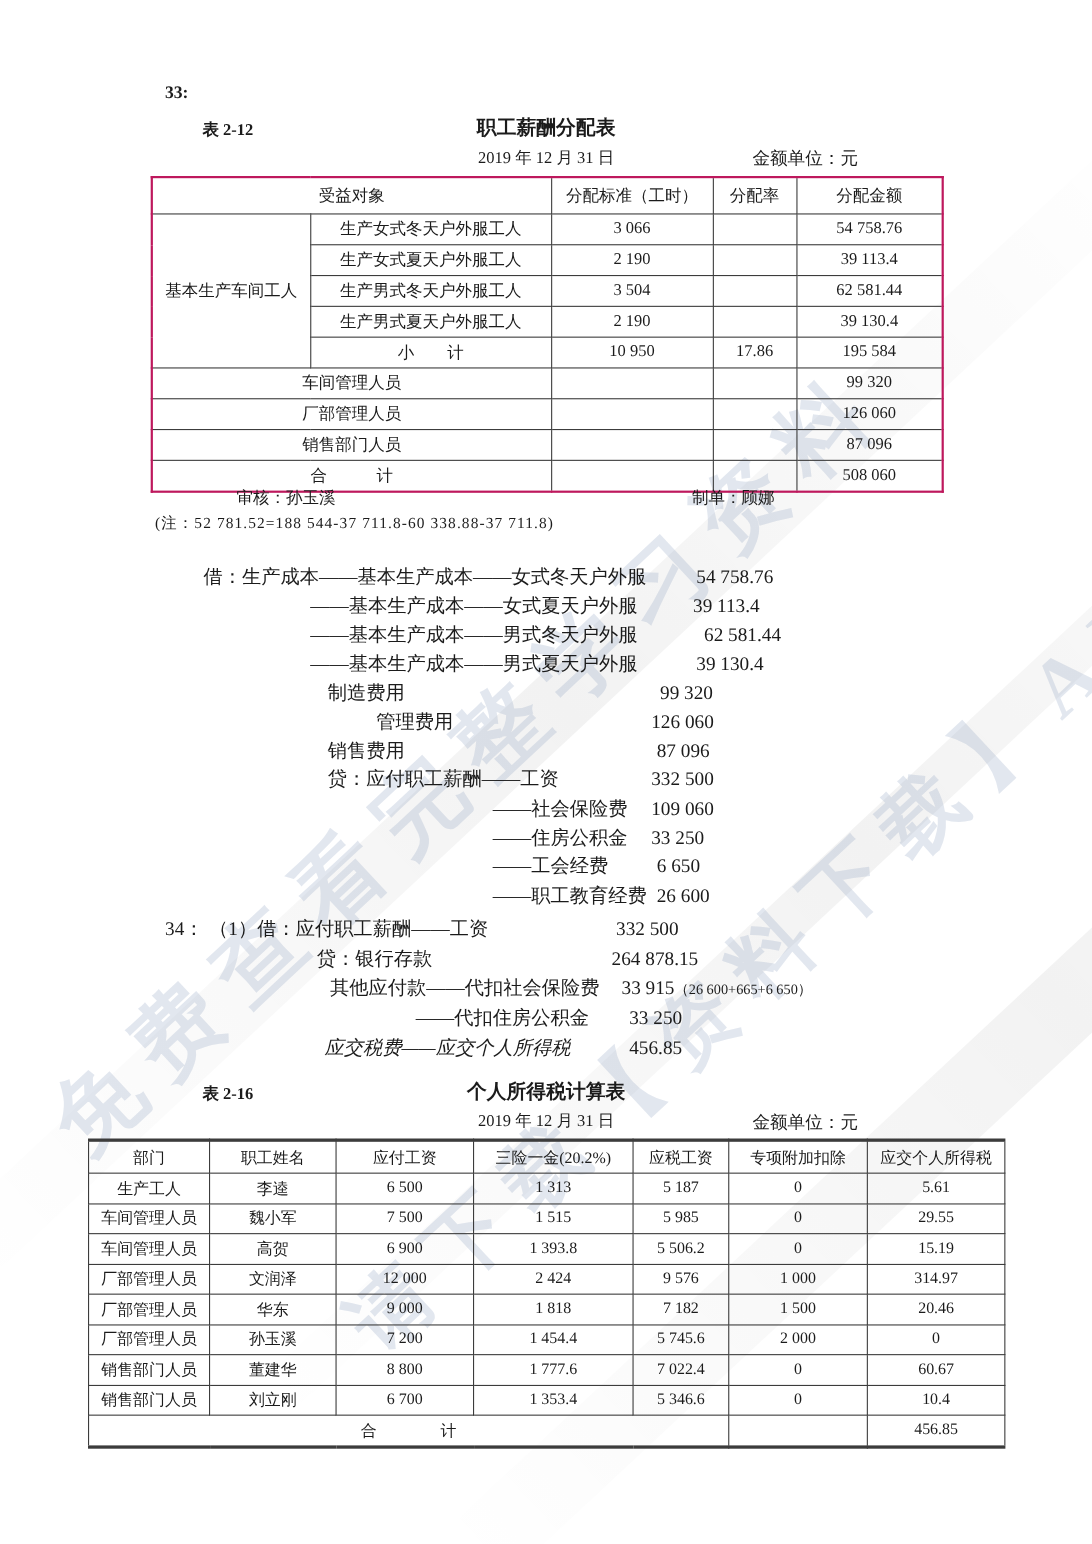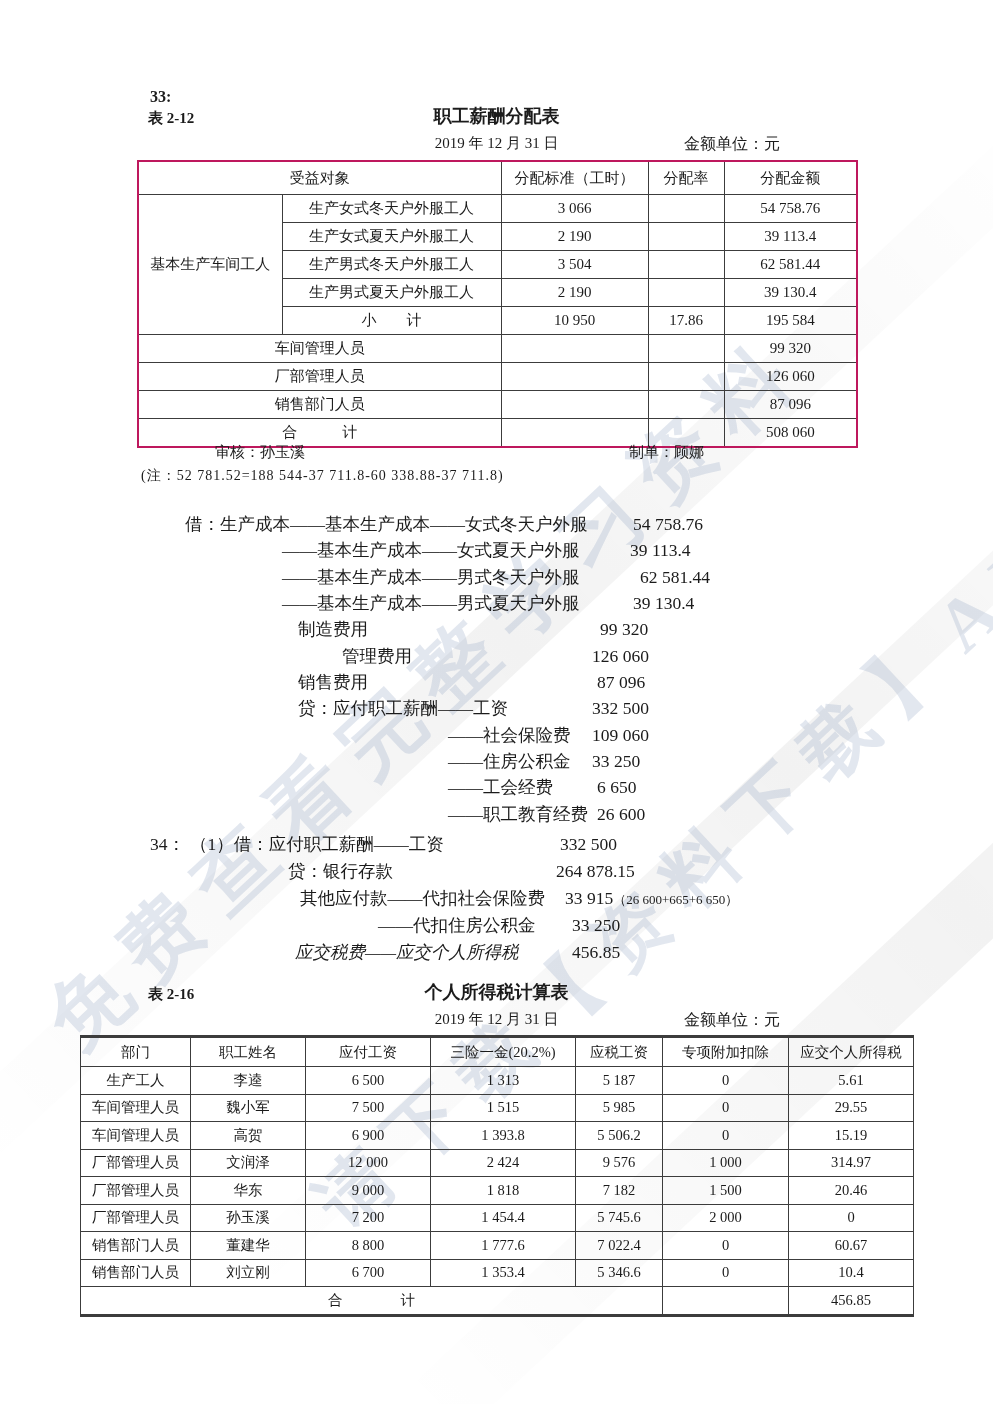--- a/index.html
+++ b/index.html
@@ -12,22 +12,22 @@
   
   .wm{position:absolute; white-space:nowrap; font-weight:700;
       color:rgba(143,163,192,0.26); letter-spacing:20px;
       transform:rotate(-43deg); transform-origin:0 50%; pointer-events:none;}
   .wm1{left:60px; top:980px; font-size:80px;}
   .wm2{left:330px; top:1165px; font-size:74px;}
   .streak{position:absolute; background:linear-gradient(to right, rgba(0,0,0,0) 0%, rgba(0,0,0,0.05) 50%, rgba(0,0,0,0) 100%);
       transform:rotate(-43deg); transform-origin:0 50%; pointer-events:none;}
   
   .abs{position:absolute; white-space:nowrap;}
-  .b{font-weight:700;margin-top:12px;}
-  .tag{font-size:15px; font-weight:700;}
+  .b{font-weight:700;}
+  .tag{font-size:15px; font-weight:700;margin-left:36px;}
   .ttl{font-size:18px; font-weight:700; text-align:center;}
   .dt{font-size:15px; text-align:center;}
   .unit{font-size:16px;}
   .sig{font-size:15px;}
   .note{font-size:14px; letter-spacing:1px;}
   
   .jl{position:absolute; left:0; top:0; width:100%; height:0;}
   .jt{position:absolute; white-space:nowrap; font-size:17.5px; line-height:22px;}
   .jnote{font-size:13px;}
   

